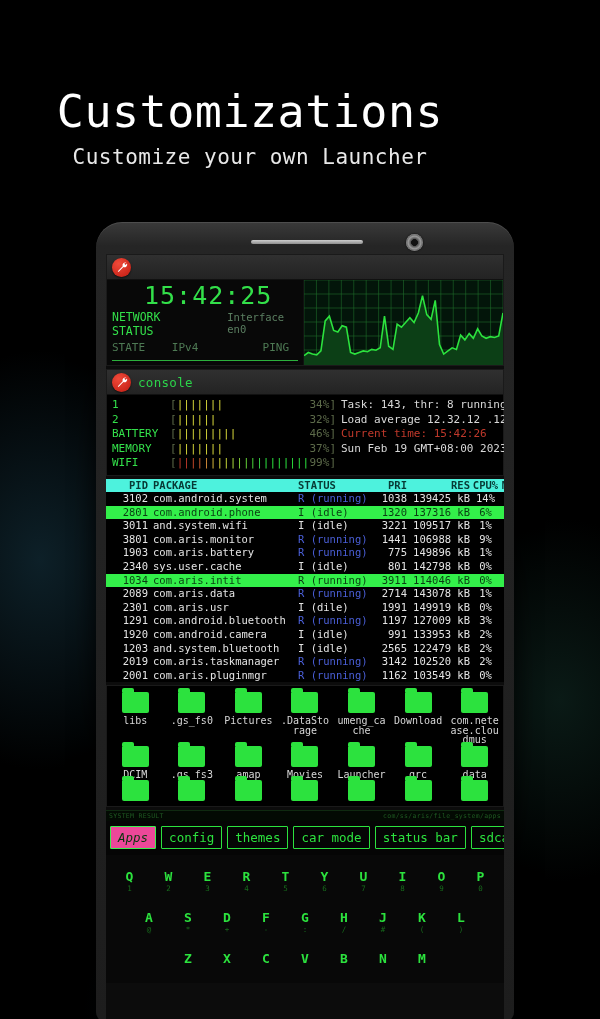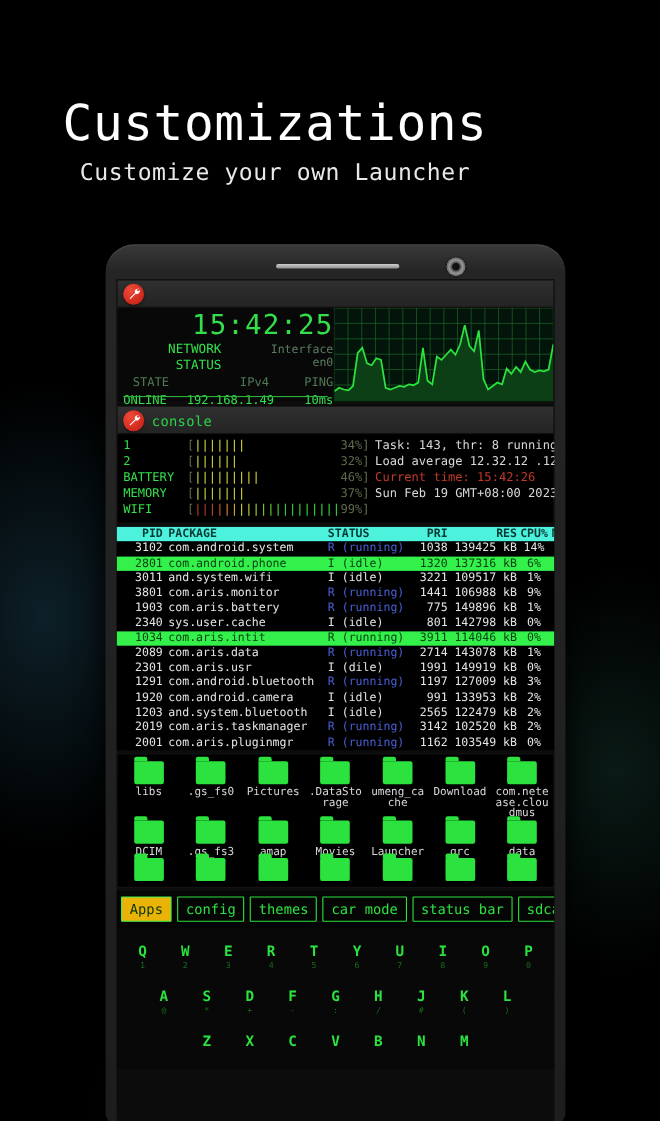--- a/index.html
+++ b/index.html
@@ -72,21 +72,21 @@
     width: 19px; height: 19px; border-radius: 50%;
     background: radial-gradient(circle at 35% 30%, #f04a3a, #c01a10);
     display: flex; align-items: center; justify-content: center;
     flex: none;
     box-shadow: 0 1px 2px rgba(0,0,0,0.6);
   }
   .wrench svg { width: 12px; height: 12px; display: block; }
   .wbar-title { color: #2bd44a; font-size: 12.5px; letter-spacing: 0.3px; }
 
   
-  .status-body { display: flex; height: 85px; background: #080808; text-align: right; }
+  .status-body { display: flex; height: 85px; background: #080808; }
   .status-left { width: 196px; padding: 2px 0 0 5px; position: relative; }
   .clock { color: #33e04a; font-size: 25px; letter-spacing: 1px; line-height: 27px; padding-left: 32px; }
   .net-line { display: flex; align-items: baseline; margin-top: 1px; }
   .net-label { color: #33e04a; font-size: 11.5px; }
   .net-iface { color: #5b7f61; font-size: 10.5px; margin-left: 26px; }
   .st-head, .st-val { display: flex; font-size: 11px; margin-top: 3px; gap: 18px; }
   .st-head span { color: #4e7a54; }
   .st-val span { color: #33e04a; }
   .c1 { width: 62px; } .c2 { width: 108px; } .c3 { width: 60px; }
   .status-underline {
@@ -146,21 +146,21 @@
     padding: 0 3px; height: 11px; background: #030a03;
     border-top: 1px solid #0f2a10;
   }
   .sysbar span { color: #1f5a22; font-size: 6.5px; letter-spacing: 0.3px; }
   .btnrow { display: flex; gap: 5px; padding: 5px 4px 6px 4px; background: #050505; overflow: hidden; }
   .btn {
     border: 1px solid #2ce23e; color: #2ce23e; background: transparent;
     font-size: 12.5px; padding: 3px 7px; white-space: nowrap; border-radius: 1px;
     font-family: "DejaVu Sans Mono", monospace;
   }
-  .btn.active { background: #eab308; color: #06360c; border-color: #3cf04e; }
+  .btn.active { background: #ec4899; color: #06360c; border-color: #3cf04e; font-style: italic; }
 
   
   .kb { background: #080808; padding: 14px 0 0 0; height: 128px; overflow: hidden; }
   .krow { display: flex; justify-content: center; gap: 0; margin-bottom: 17px; }
   .krow.r2 { padding: 0 18px; }
   .krow.r3 { padding: 0 36px; }
   .key { width: 39px; text-align: center; }
   .kmain { color: #2ce23e; font-size: 13px; line-height: 15px; font-weight: bold; }
   .ksub { color: #176c1c; font-size: 7.5px; line-height: 9px; }
 </style>
@@ -194,25 +194,20 @@
           <div class="status-left">
             <div class="clock">15:42:25</div>
             <div class="net-line">
               <span class="net-label">NETWORK STATUS</span>
               <span class="net-iface">Interface en0</span>
             </div>
             <div class="st-head">
               <span class="c1">STATE</span>
               <span class="c2">IPv4</span>
               <span class="c3">PING</span>
-            </div>
-            <div class="st-val">
-              <span class="c1">ONLINE</span>
-              <span class="c2">192.168.1.49</span>
-              <span class="c3">10ms</span>
             </div>
             <div class="status-underline"></div>
           </div>
           <div class="status-graph">
             <svg id="netchart" viewBox="0 0 200 85" preserveAspectRatio="none">
                 <rect width="200" height="85" fill="#03150a"></rect>
                 <line x1="0" y1="0" x2="0" y2="85" stroke="#1f6b2a" stroke-width="0.6"></line>
                 <line x1="12.5" y1="0" x2="12.5" y2="85" stroke="#1f6b2a" stroke-width="0.6"></line>
                 <line x1="25" y1="0" x2="25" y2="85" stroke="#1f6b2a" stroke-width="0.6"></line>
                 <line x1="37.5" y1="0" x2="37.5" y2="85" stroke="#1f6b2a" stroke-width="0.6"></line>
@@ -351,20 +346,24 @@
                 <div class="fname"></div>
               </div>
               <div class="fitem">
                 <div class="folder"></div>
                 <div class="fname"></div>
               </div>
             </div>
           </div>
       </div>
 
+      <div class="sysbar">
+        <span>SYSTEM RESULT</span>
+        <span>com/ss/aris/file_system/apps</span>
+      </div>
 
       <div class="btnrow" id="btnrow">
           <div class="btn active">Apps</div>
           <div class="btn">config</div>
           <div class="btn">themes</div>
           <div class="btn">car mode</div>
           <div class="btn">status bar</div>
           <div class="btn">sdcard</div>
         </div>
 

